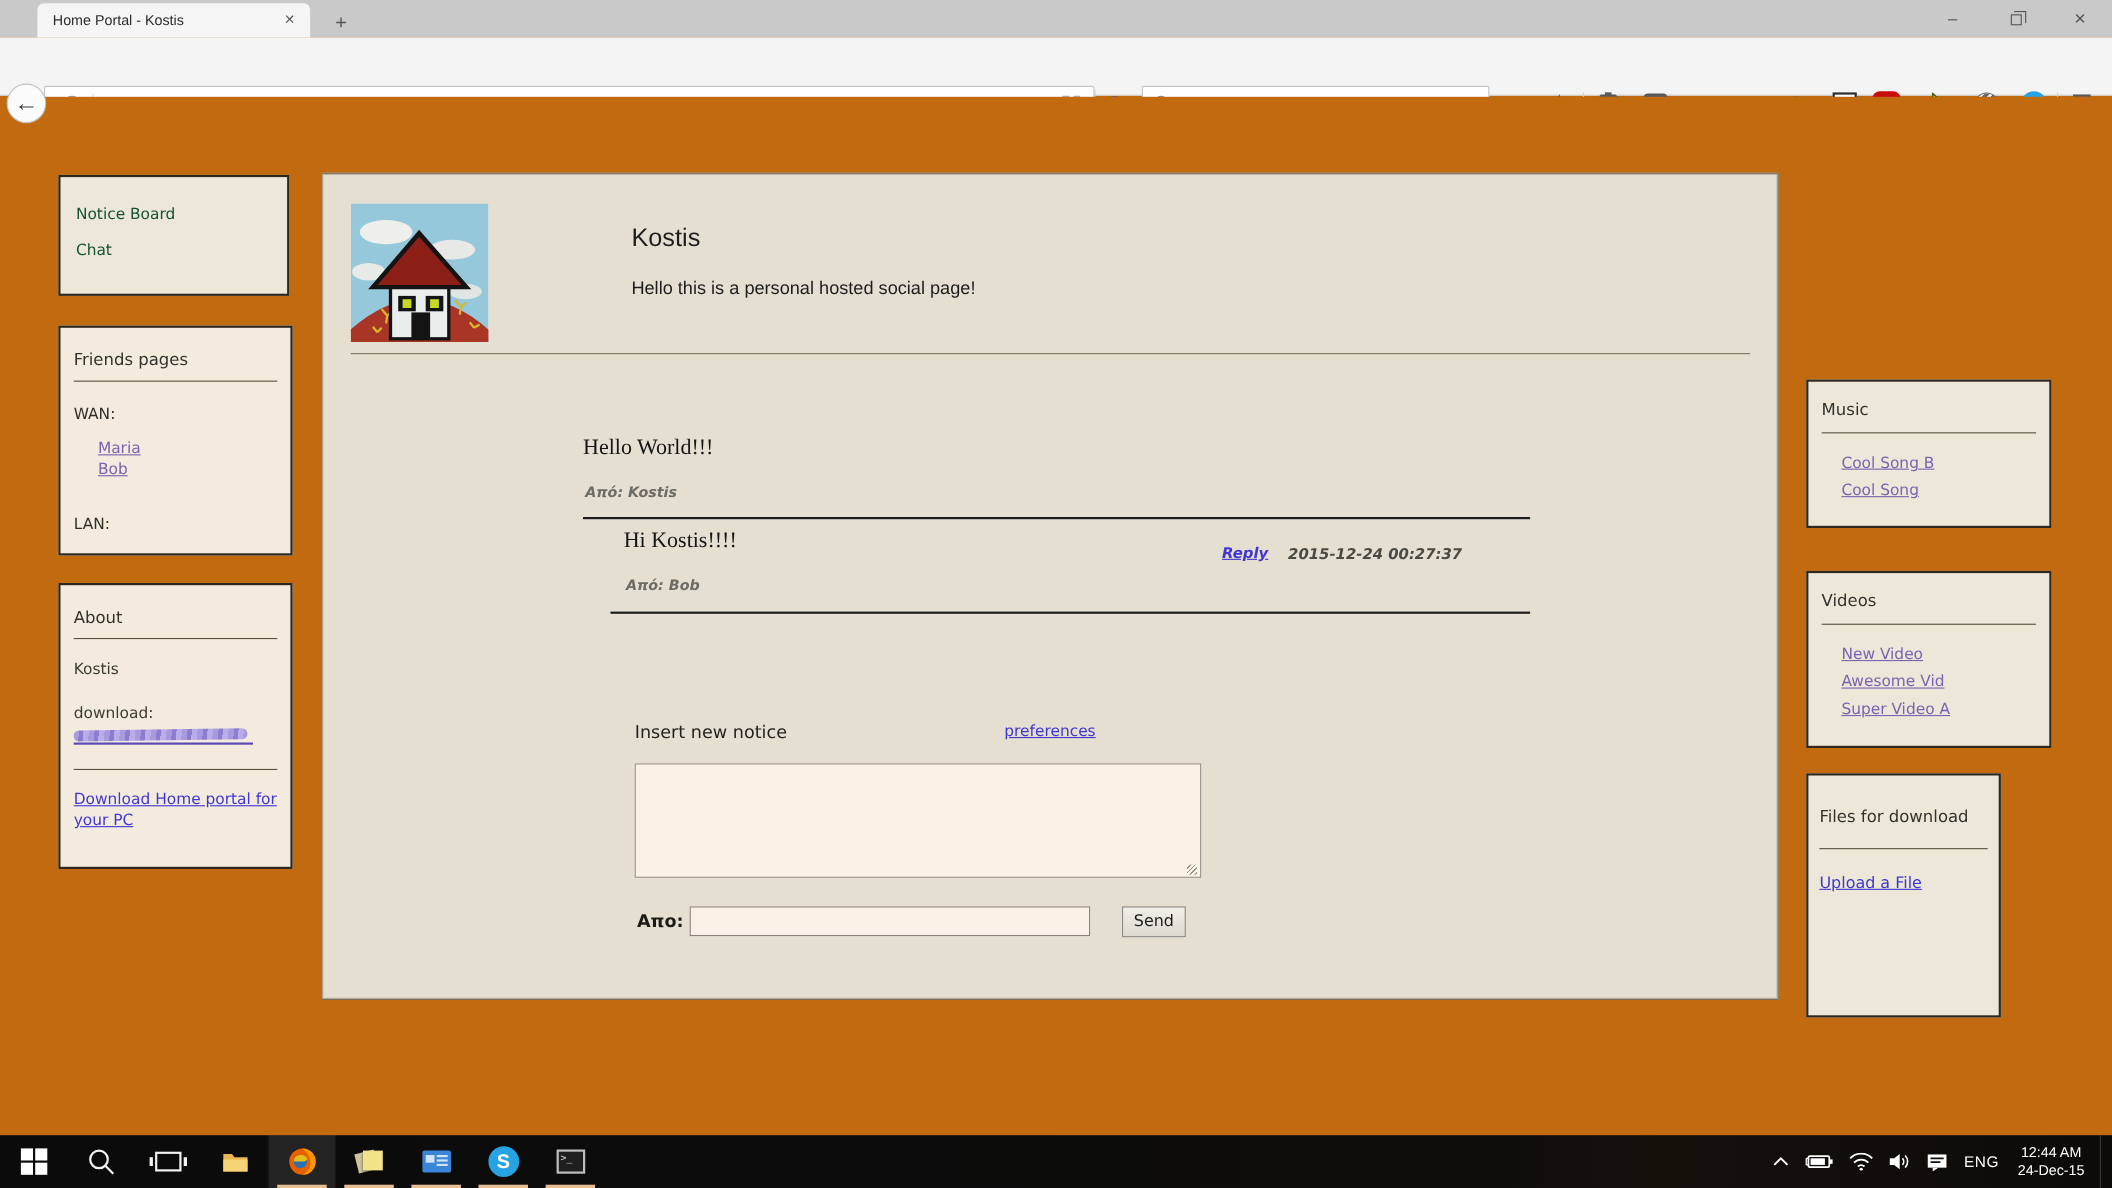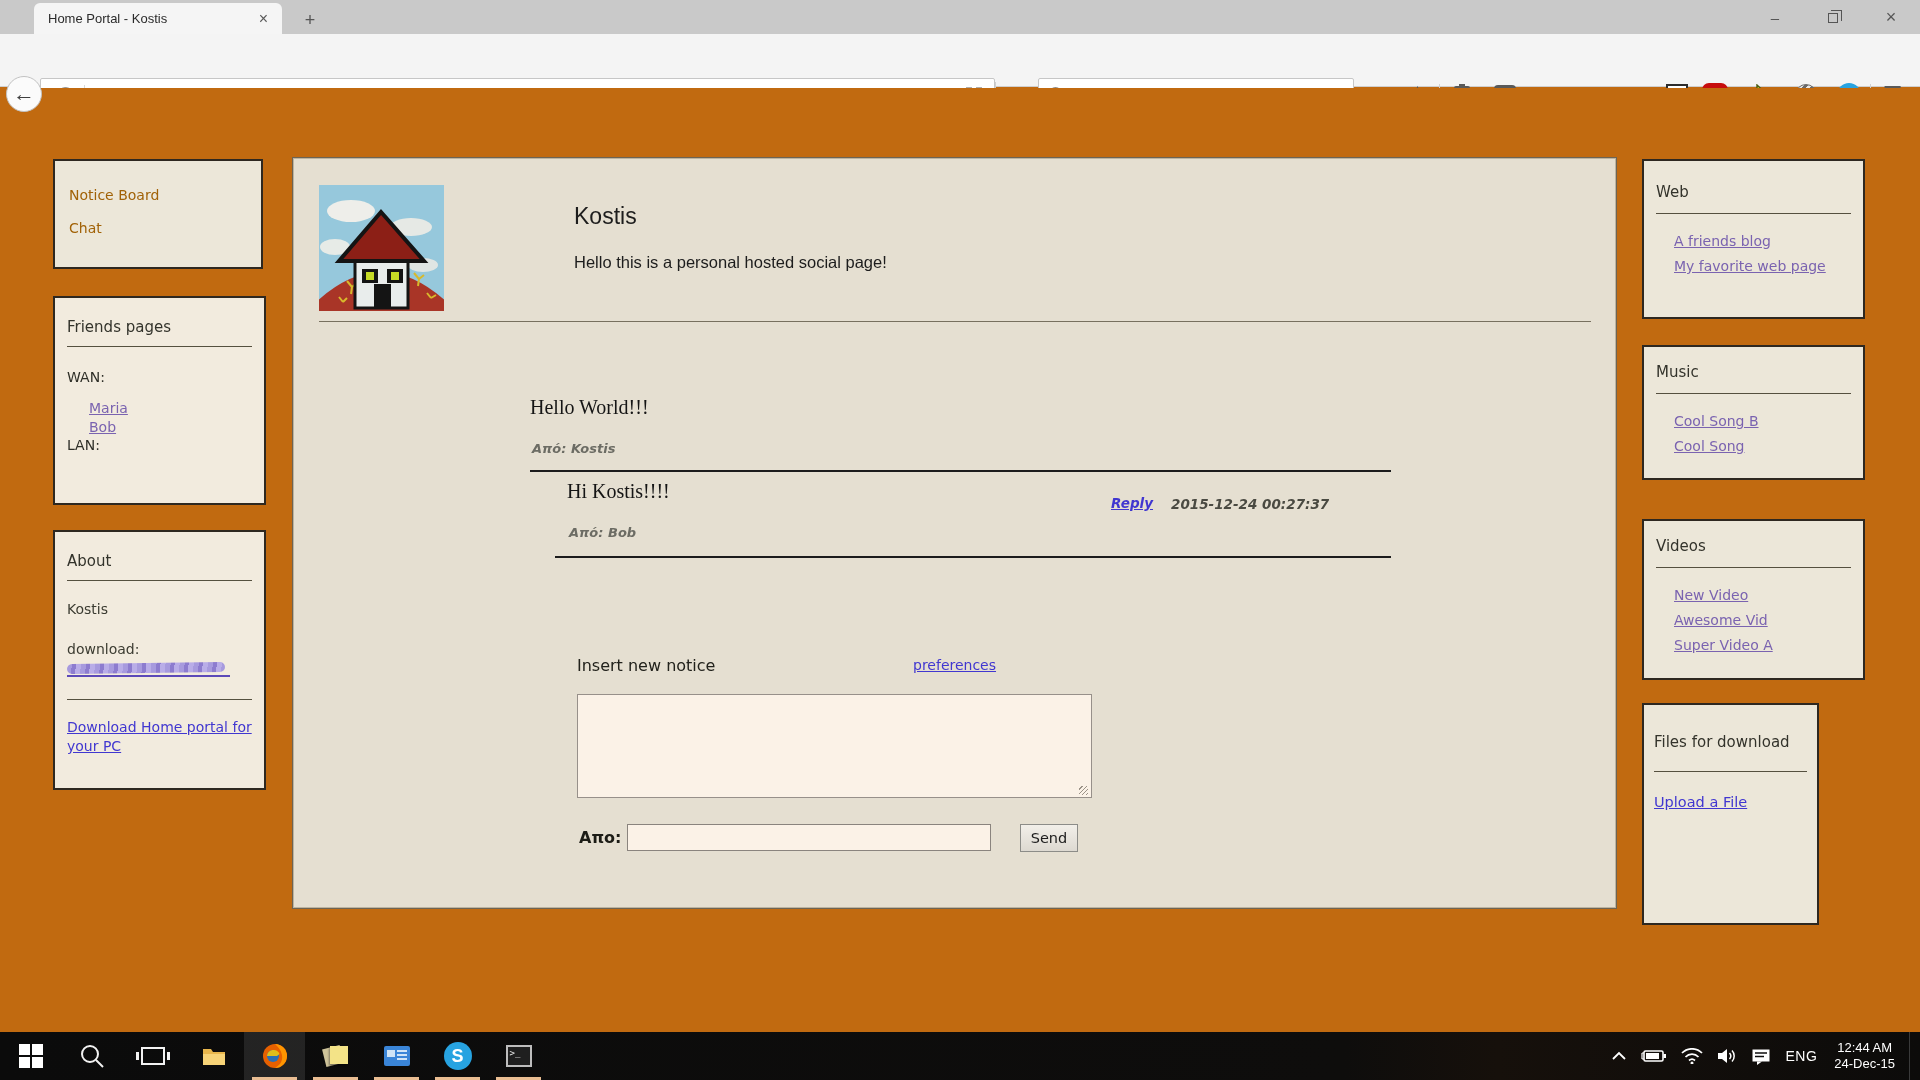--- a/index.html
+++ b/index.html
@@ -87,26 +87,26 @@
   .panel.pink { background:#f2ebde; }
   .panel h3 { font-size:15px; font-weight:400; color:#33332b; }
   .panel hr { border:none; border-top:1px solid #55503f; }
   a, .linklike { text-decoration:underline; cursor:pointer; }
   .purple { color:#7a63b0; }
   .blue { color:#4137d0; }
   .small-links { font-size:14px; line-height:22px; }
 
   
   .nav-panel { left:53px; top:71px; width:210px; height:110px; padding:26px 14px; }
-  .nav-item { font-size:14px; color:#a16207; margin-bottom:17px; cursor:pointer; }
+  .nav-item { font-size:14px; color:#14532d; margin-bottom:17px; cursor:pointer; }
   .friends-panel { left:53px; top:208px; width:213px; height:209px; padding:20px 12px 0; }
   .friends-panel hr { margin:10px 0 22px; }
   .label-line { font-size:14px; color:#2f2f28; }
   .friend-links { margin:14px 0 0 22px; font-size:14px; line-height:19px; }
-  .lan-label { margin-top:0; }
+  .lan-label { margin-top:32px; }
   .about-panel { left:53px; top:442px; width:213px; height:260px; padding:20px 12px 0; }
   .about-panel hr { margin:10px 0 20px; }
   .about-name { font-size:14px; margin-bottom:24px; }
   .hostname-label { font-size:14px; }
   .scribble { margin-top:6px; width:158px; height:10px; border-radius:5px; transform:rotate(-0.8deg);
               background:repeating-linear-gradient(97deg,#a79ade 0 5px,#8d7ccf 5px 9px,#b9ade8 9px 14px); }
   .scribble-underline { width:163px; height:0; border-bottom:2px solid #5c49b8; margin-top:2px; }
   .about-panel .hr2 { margin:22px 0 18px; }
   .download-link { font-size:14px; line-height:19px; display:inline-block; }
 
@@ -336,28 +336,20 @@
 
       <div class="form-label">Insert new notice</div>
       <span class="linklike blue pref-link">preferences</span>
       <textarea class="notice-textarea" style=""></textarea>
       <span class="resize-grip"></span>
       <div class="from-row-label">Απο:</div>
       <input class="from-input" type="text" style="">
       <button class="send-btn">Send</button>
     </div>
 
-    <div class="panel web-panel">
-      <h3>Web</h3>
-      <hr>
-      <div class="side-links small-links">
-        <div><span class="linklike purple">A friends blog</span></div>
-        <div><span class="linklike purple">My favorite web page</span></div>
-      </div>
-    </div>
 
     <div class="panel music-panel">
       <h3>Music</h3>
       <hr>
       <div class="side-links small-links">
         <div><span class="linklike purple">Cool Song B</span></div>
         <div><span class="linklike purple">Cool Song</span></div>
       </div>
     </div>
 

